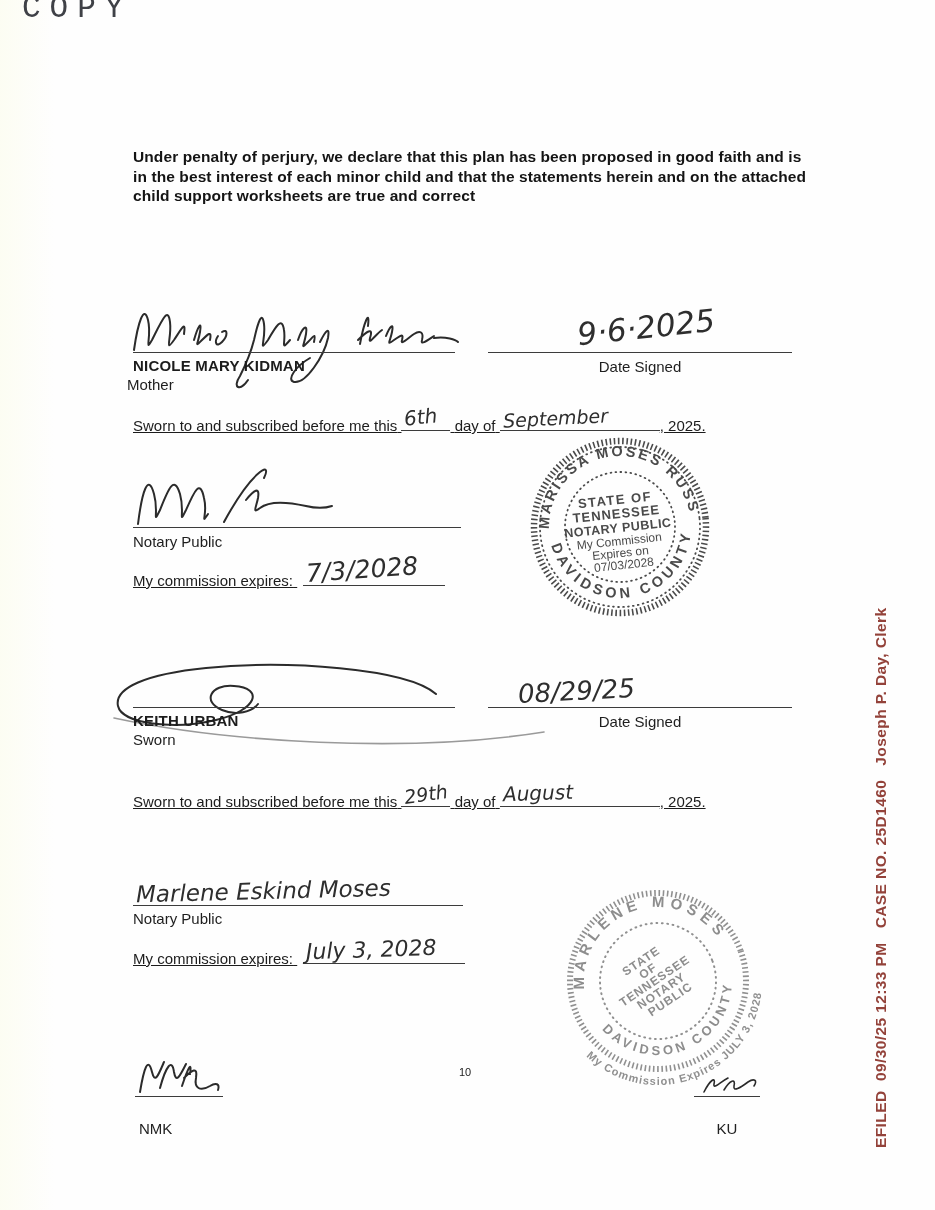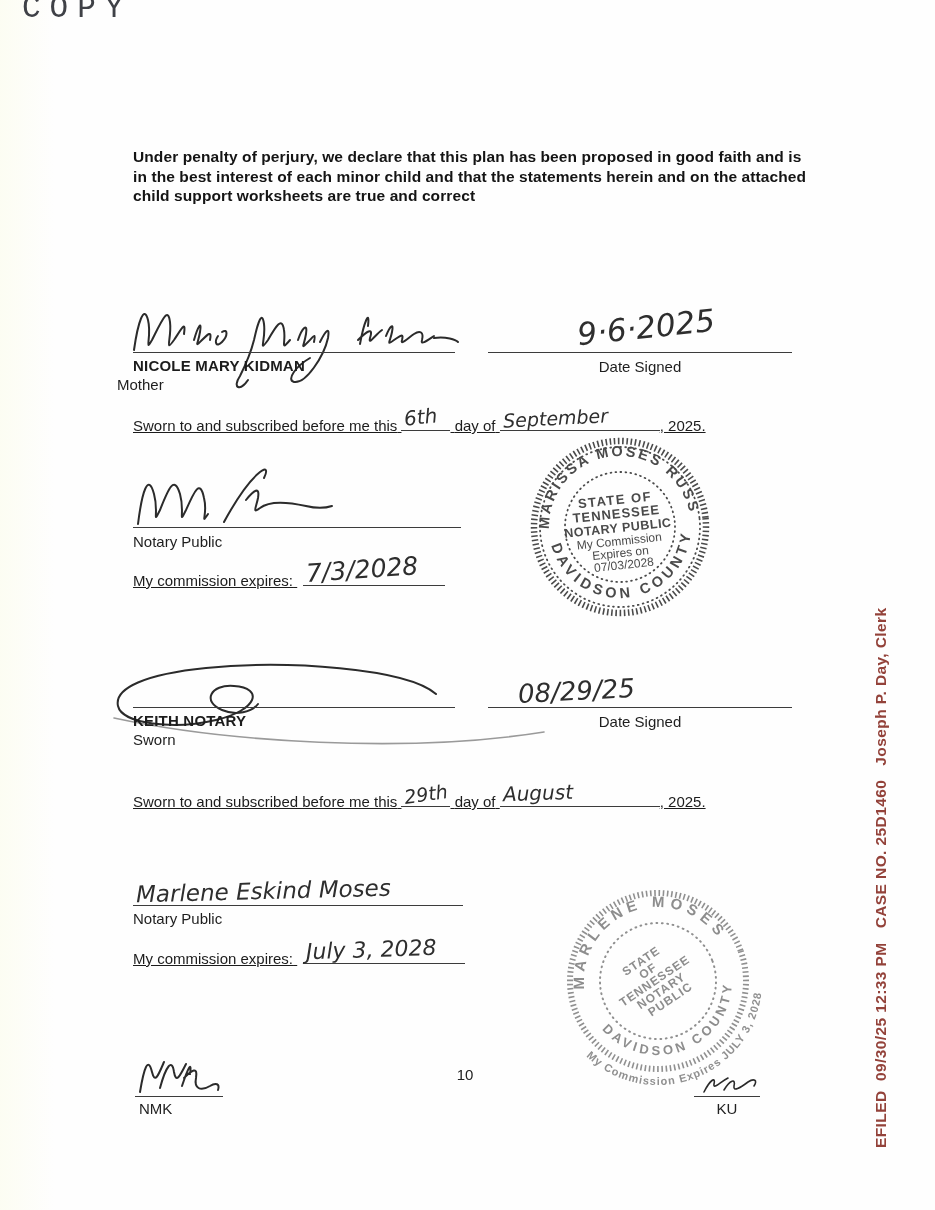--- a/index.html
+++ b/index.html
@@ -36,22 +36,22 @@
   .commission-row .blank{
     display:inline-block;position:relative;border-bottom:1.6px solid #3c3c3c;
     height:16px;margin-left:6px;vertical-align:baseline;
   }
   .sig-svg path{fill:none;stroke:#2b2b2b;stroke-width:2;stroke-linecap:round;stroke-linejoin:round;}
   .stamp text{font-family:"Liberation Sans",sans-serif;}
   .efiled{
     transform-origin:0 0;transform:rotate(-90deg);
     font-size:15.5px;font-weight:bold;letter-spacing:.4px;white-space:pre;
   }
-  .pageno{font-size:15px;color:#222;}
-  .initials-label{font-size:15px;color:#222;}
+  .pageno{font-size:11px;color:#222;}
+  .initials-label{font-size:15px;color:#222;margin-top:20px;}
 </style>
 </head>
 <body>
 
 <div class="page">
   <div class="edge-tint"></div>
 
   <div class="abs watermark">COPY</div>
 
   <div class="abs declaration">Under penalty of perjury, we declare that this plan has been proposed in good faith and is in the best interest of each minor child and that the statements herein and on the attached child support worksheets are true and correct</div>
@@ -65,21 +65,21 @@
     <path d="M232,48 C236,26 242,12 240,30 M230,44 C238,36 246,30 242,42 C240,50 248,38 254,34 M258,40 C262,30 266,26 264,36 C262,46 258,50 266,44 C272,40 276,36 274,44 C272,50 280,42 286,38 C292,34 296,36 294,44 C292,50 300,44 306,40"></path>
     <path d="M306,42 C318,40 328,44 330,46"></path>
   </svg>
   <div class="abs sig-line" style="left:133px;top:352px;width:322px;"></div>
 
   <div class="abs hw hw-block" style="left:577px;top:309px;font-size:31px;transform:rotate(-6deg);">9·6·2025</div>
   <div class="abs sig-line" style="left:488px;top:352px;width:304px;"></div>
   <div class="abs lbl centered" style="left:488px;top:358px;width:304px;">Date Signed</div>
 
   <div class="abs name-bold" style="left:133px;top:357px;">NICOLE MARY KIDMAN</div>
-  <div class="abs lbl" style="left:117px;top:376px;">Mother</div>
+  <div class="abs lbl" style="left:127px;top:376px;">Mother</div>
 
   <div class="abs sworn-row" style="left:133px;top:414px;">
     <span>Sworn to and subscribed before me this</span>
     <span class="blank day-blank"><span class="hw" style="font-size:20px;transform:rotate(-6deg);">6th</span></span>
     <span>day of</span>
     <span class="blank month-blank"><span class="hw" style="font-size:19px;transform:rotate(-3deg);">September</span></span><span>, 2025.</span>
   </div>
 
   <svg class="abs sig-svg" style="left:128px;top:456px;overflow:visible;" width="300" height="75" viewBox="0 0 300 75">
     <path d="M10,68 C14,36 20,16 26,38 C31,56 24,70 32,54 C40,34 46,18 52,38 C57,56 50,70 58,54 C66,36 72,22 76,42 C80,58 72,70 80,58"></path>
@@ -122,21 +122,21 @@
   <svg class="abs sig-svg" style="left:106px;top:660px;overflow:visible;" width="445" height="100" viewBox="0 0 445 100">
     <path d="M330,34 C300,8 180,0 100,8 C40,14 8,28 12,46 C16,64 68,70 110,60 C152,50 158,28 128,26 C104,24 96,42 116,50 C130,56 146,52 152,44"></path>
     <path class="tail" style="stroke:#9a9a9a;stroke-width:1.6;" d="M8,58 C120,82 300,94 438,72"></path>
   </svg>
   <div class="abs sig-line" style="left:133px;top:707px;width:322px;"></div>
 
   <div class="abs hw hw-block" style="left:518px;top:676px;font-size:26px;transform:rotate(-3deg);">08/29/25</div>
   <div class="abs sig-line" style="left:488px;top:707px;width:304px;"></div>
   <div class="abs lbl centered" style="left:488px;top:713px;width:304px;">Date Signed</div>
 
-  <div class="abs name-bold" style="left:133px;top:712px;">KEITH NOTARY</div>
+  <div class="abs name-bold" style="left:133px;top:712px;">KEITH URBAN</div>
   <div class="abs lbl" style="left:133px;top:731px;">Sworn</div>
 
   <div class="abs sworn-row" style="left:133px;top:790px;">
     <span>Sworn to and subscribed before me this</span>
     <span class="blank day-blank"><span class="hw" style="font-size:19px;transform:rotate(-8deg);">29th</span></span>
     <span>day of</span>
     <span class="blank month-blank"><span class="hw" style="font-size:20px;transform:rotate(-2deg);">August</span></span><span>, 2025.</span>
   </div>
 
   <div class="abs hw hw-block" style="left:136px;top:878px;font-size:23px;transform:rotate(-1.5deg);">Marlene Eskind Moses</div>

